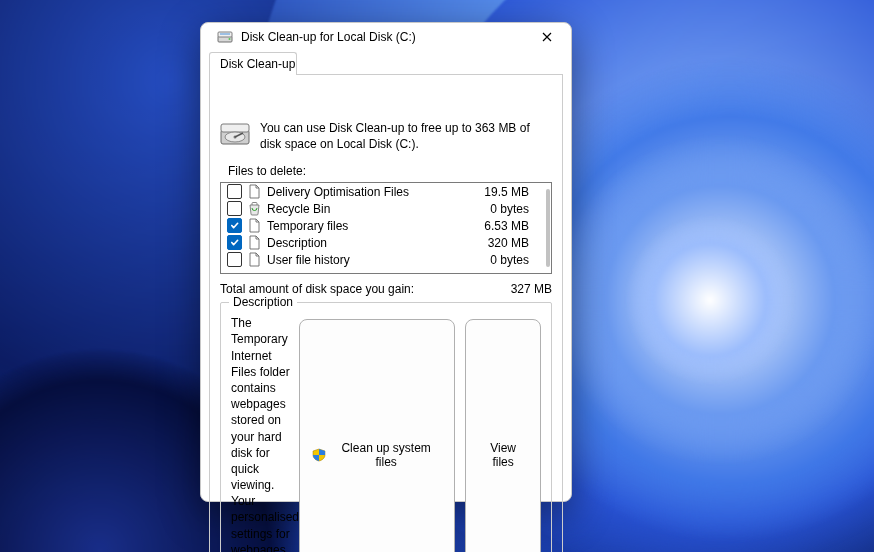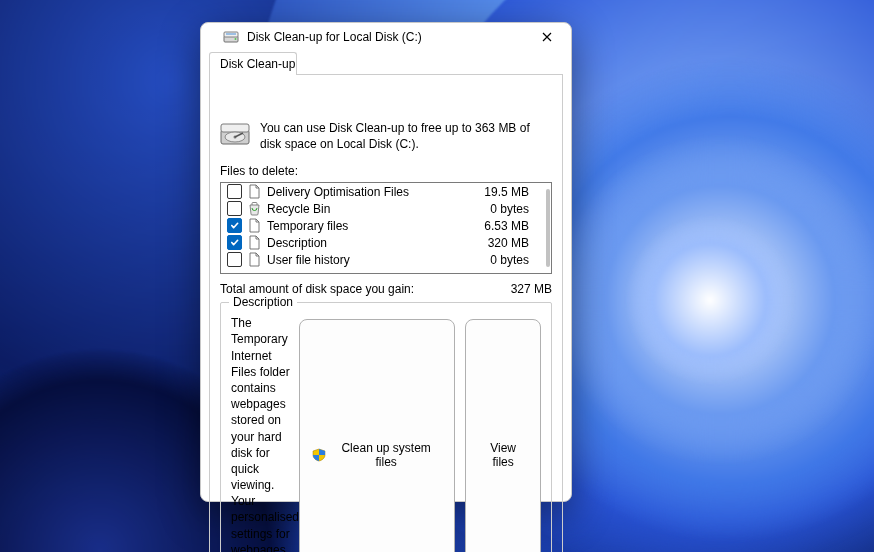--- a/index.html
+++ b/index.html
@@ -51,21 +51,21 @@
     border: 1px solid #c8c8c8;
     border-radius: 8px;
     box-shadow: 0 12px 40px rgba(0,0,0,0.45);
     display: flex;
     flex-direction: column;
   }
   .titlebar {
     display: flex;
     align-items: center;
     height: 32px;
-    padding: 0 4px 0 22px;
+    padding: 0 4px 0 16px;
   }
   .titlebar .icon-slot {
     width: 16px; height: 16px;
     margin-right: 8px;
     display: flex; align-items: center; justify-content: center;
   }
   .title-text { flex: 1; font-size: 12px; }
   .close-btn {
     width: 40px; height: 28px;
     display: flex; align-items: center; justify-content: center;
@@ -101,21 +101,21 @@
     margin-bottom: 10px;
     margin-top: 36px;
   }
   .drive-icon {
     width: 30px;
     height: 26px;
     flex: none;
   }
   .intro p { margin: 0; line-height: 1.3; }
 
-  .section-label { margin: 2px 0 4px 0; }
+  .section-label { margin: 2px 0 4px 8px; }
 
   .list {
     border: 1px solid #7a7a7a;
     height: 90px;
     overflow: hidden;
     position: relative;
     padding-right: 16px;
   }
   .list-scroll {
     position: absolute;

